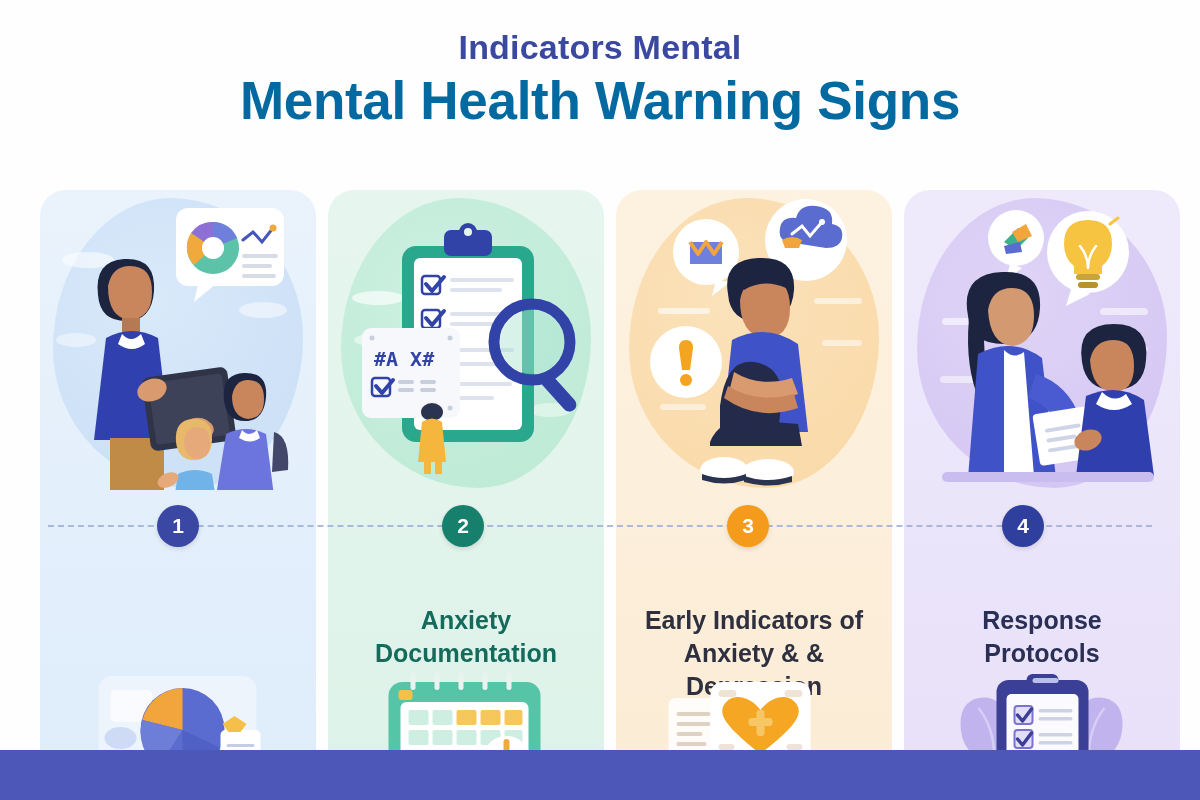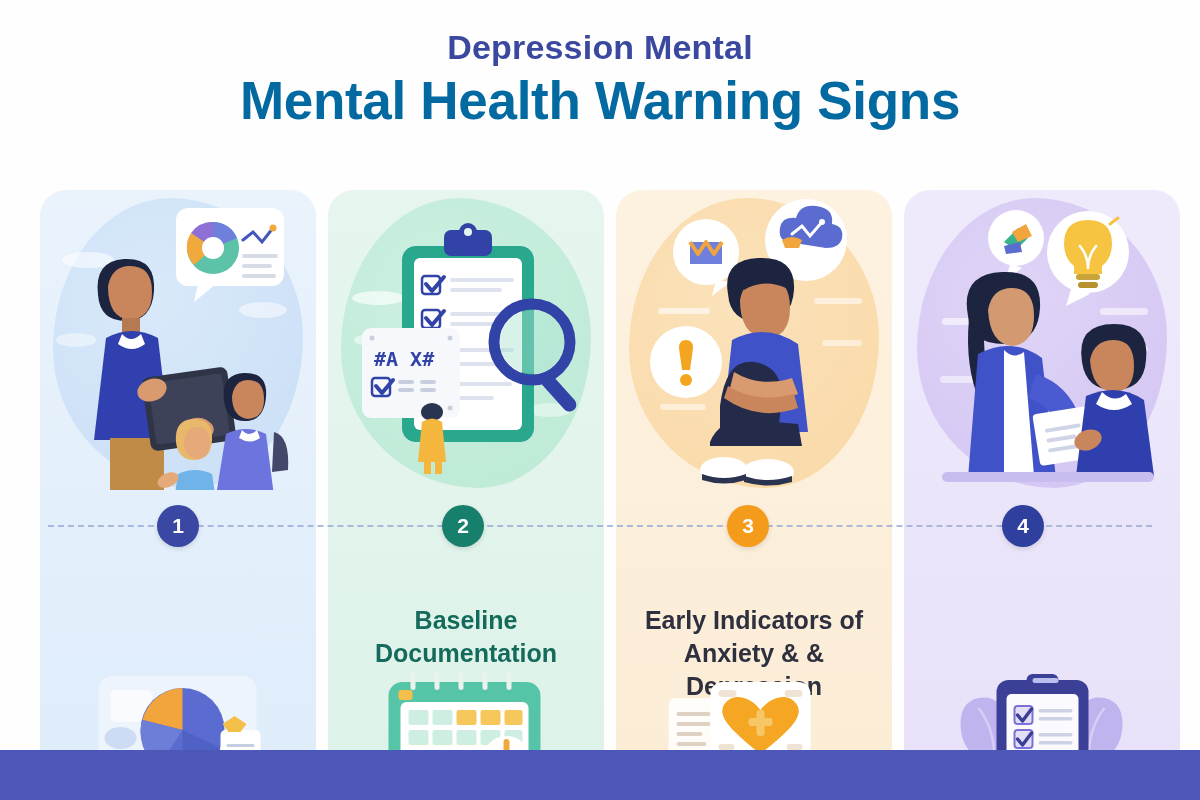--- a/index.html
+++ b/index.html
@@ -162,21 +162,21 @@
     background: #4c57b8;
     z-index: 4;
   }
 </style>
 </head>
 <body>
 
 <div class="infographic">
 
   <div class="header">
-    <div class="eyebrow">Depression Mental</div>
+    <div class="eyebrow">Indicators Mental</div>
     <div class="headline">Mental Health Warning Signs</div>
   </div>
 
   <div class="columns">
 
     <div class="column col-1">
       <div class="illo">
         <div class="blob blob-1"></div>
         <svg width="260" height="300" viewBox="0 0 260 300">
 
@@ -280,21 +280,21 @@
           <ellipse cx="96" cy="222" rx="11" ry="9" fill="#2a3350"></ellipse>
           <path d="M86 232 q10 -7 20 0 l4 40 h-28 z" fill="#f5b63e"></path>
           <rect x="88" y="268" width="7" height="16" fill="#f5b63e"></rect>
           <rect x="99" y="268" width="7" height="16" fill="#f5b63e"></rect>
 
           <circle cx="196" cy="152" r="38" fill="none" stroke="#3243a8" stroke-width="11"></circle>
           <circle cx="196" cy="152" r="32" fill="#a8e3d0" opacity=".45"></circle>
           <rect x="215" y="178" width="14" height="48" rx="7" fill="#3243a8" transform="rotate(-42 222 202)"></rect>
         </svg>
       </div>
-      <div class="label lab-2">Baseline Documentation</div>
+      <div class="label lab-2">Anxiety Documentation</div>
       <svg class="bottom-icon" viewBox="0 0 215 120">
         <rect x="30" y="14" width="152" height="98" rx="14" fill="#56c4a7"></rect>
         <rect x="42" y="34" width="128" height="74" rx="6" fill="#ffffff"></rect>
         <rect x="40" y="22" width="14" height="10" rx="3" fill="#f5c04a"></rect>
         <rect x="52" y="4" width="5" height="18" rx="2.5" fill="#e9f3ef"></rect>
         <rect x="76" y="4" width="5" height="18" rx="2.5" fill="#e9f3ef"></rect>
         <rect x="100" y="4" width="5" height="18" rx="2.5" fill="#e9f3ef"></rect>
         <rect x="124" y="4" width="5" height="18" rx="2.5" fill="#e9f3ef"></rect>
         <rect x="148" y="4" width="5" height="18" rx="2.5" fill="#e9f3ef"></rect>
         <g fill="#cfeee2">
@@ -422,20 +422,21 @@
 
           <path d="M170 172 q-6 -38 32 -38 q36 0 32 36 q-2 30 -32 30 q-28 0 -32 -28 Z" fill="#1d2440"></path>
           <path d="M178 170 q4 -20 24 -20 q20 0 20 26 q0 26 -21 26 q-21 -2 -23 -32 Z" fill="#c9865c"></path>
           <path d="M174 206 q32 -14 58 4 l10 76 h-78 z" fill="#2f3fae"></path>
           <path d="M190 202 q12 12 24 2 l6 10 q-18 12 -36 0 z" fill="#ffffff"></path>
           <ellipse cx="176" cy="250" rx="14" ry="10" fill="#c9865c" transform="rotate(-20 176 250)"></ellipse>
 
           <rect x="30" y="282" width="212" height="10" rx="5" fill="#c9bdf0"></rect>
         </svg>
       </div>
+      <div class="label lab-4">Response Protocols</div>
       <svg class="bottom-icon" viewBox="0 0 215 120">
         <path d="M56 96 q-30 -10 -30 -40 q0 -22 18 -26 q22 -4 30 22 q8 26 -4 44 z" fill="#b3a4ea" opacity=".75"></path>
         <path d="M44 40 q16 20 16 52" fill="none" stroke="#d7cef4" stroke-width="2.5"></path>
         <path d="M158 96 q30 -10 30 -40 q0 -22 -18 -26 q-22 -4 -30 22 q-8 26 4 44 z" fill="#b3a4ea" opacity=".75"></path>
         <path d="M170 40 q-16 20 -16 52" fill="none" stroke="#d7cef4" stroke-width="2.5"></path>
         <rect x="62" y="12" width="92" height="104" rx="12" fill="#3b3f96"></rect>
         <rect x="72" y="26" width="72" height="90" rx="5" fill="#fbfaff"></rect>
         <rect x="92" y="6" width="32" height="14" rx="6" fill="#3b3f96"></rect>
         <rect x="98" y="10" width="26" height="5" rx="2.5" fill="#b9c0ef"></rect>
         <g>

